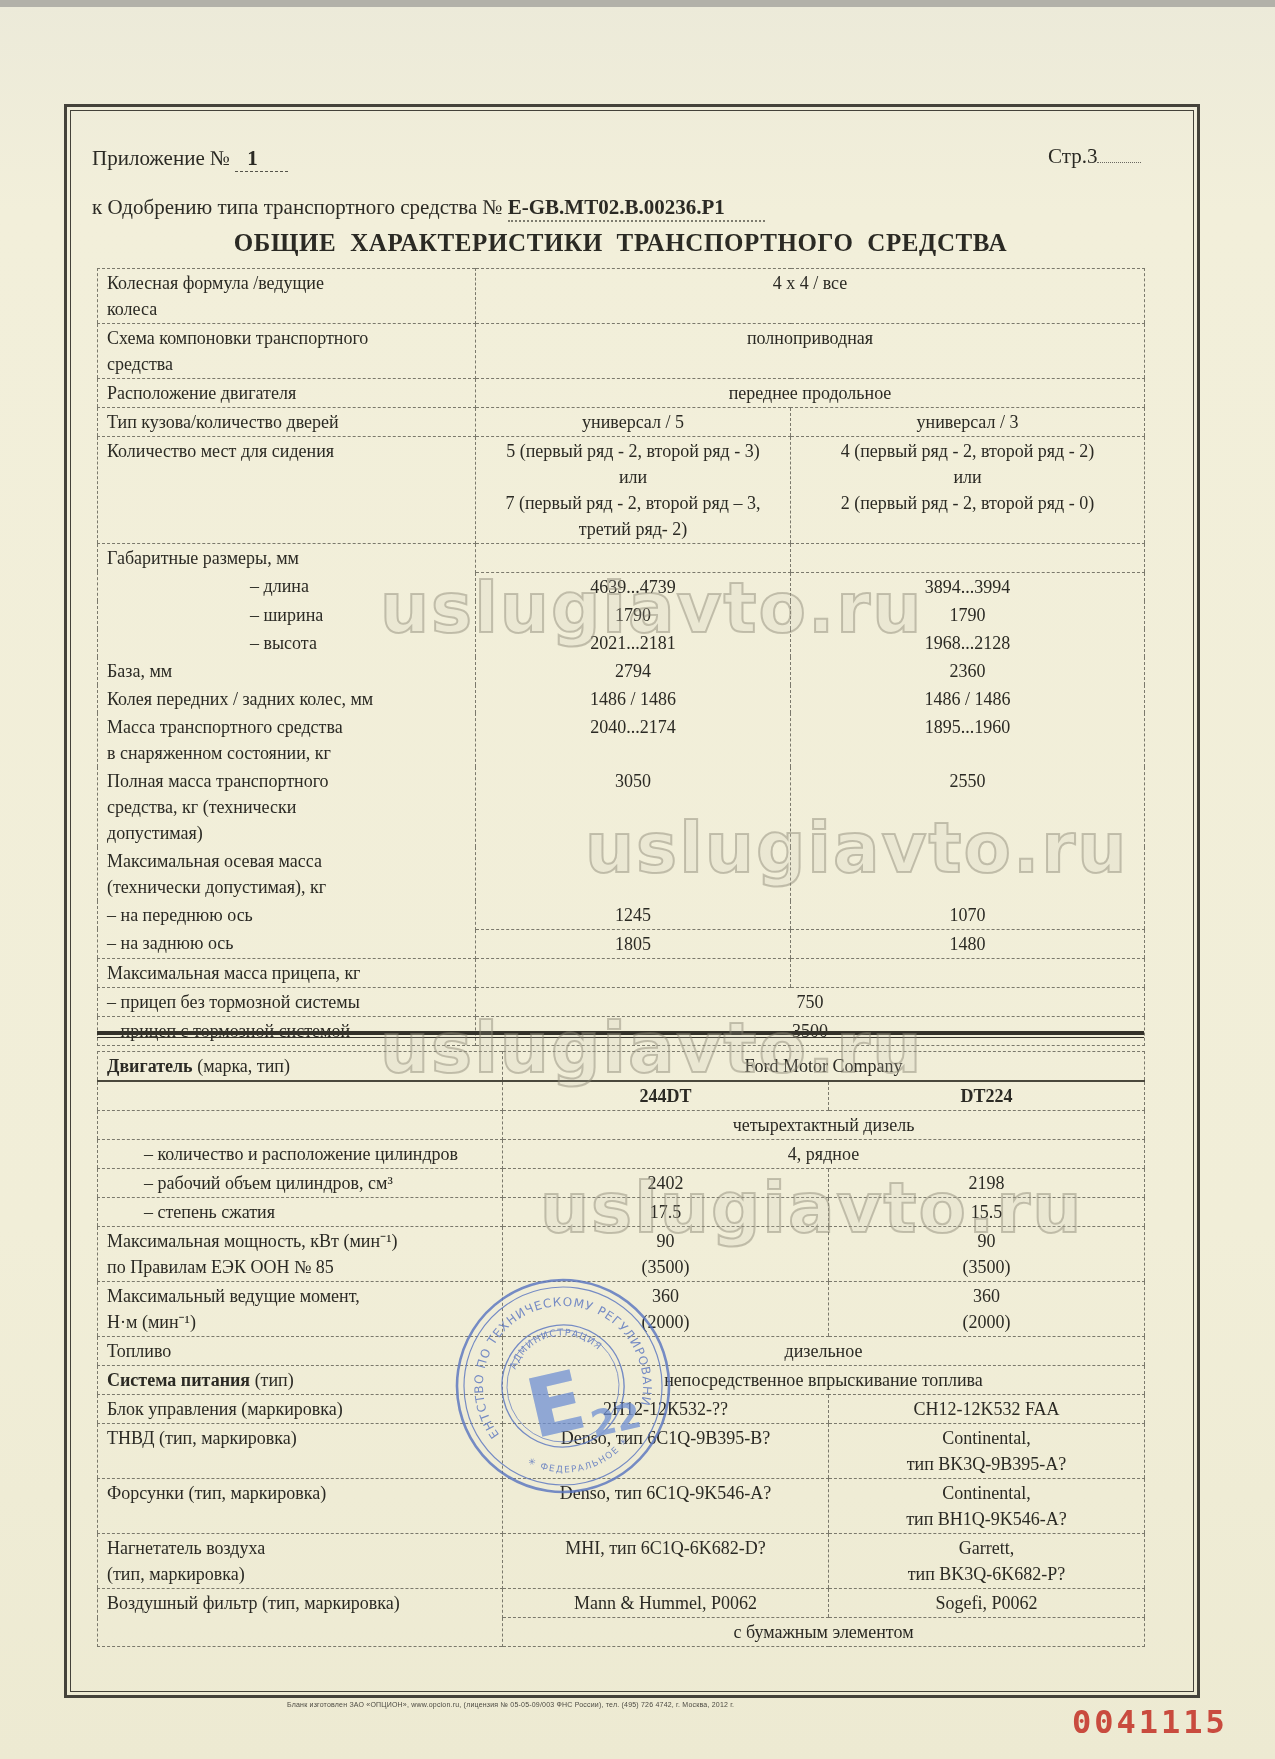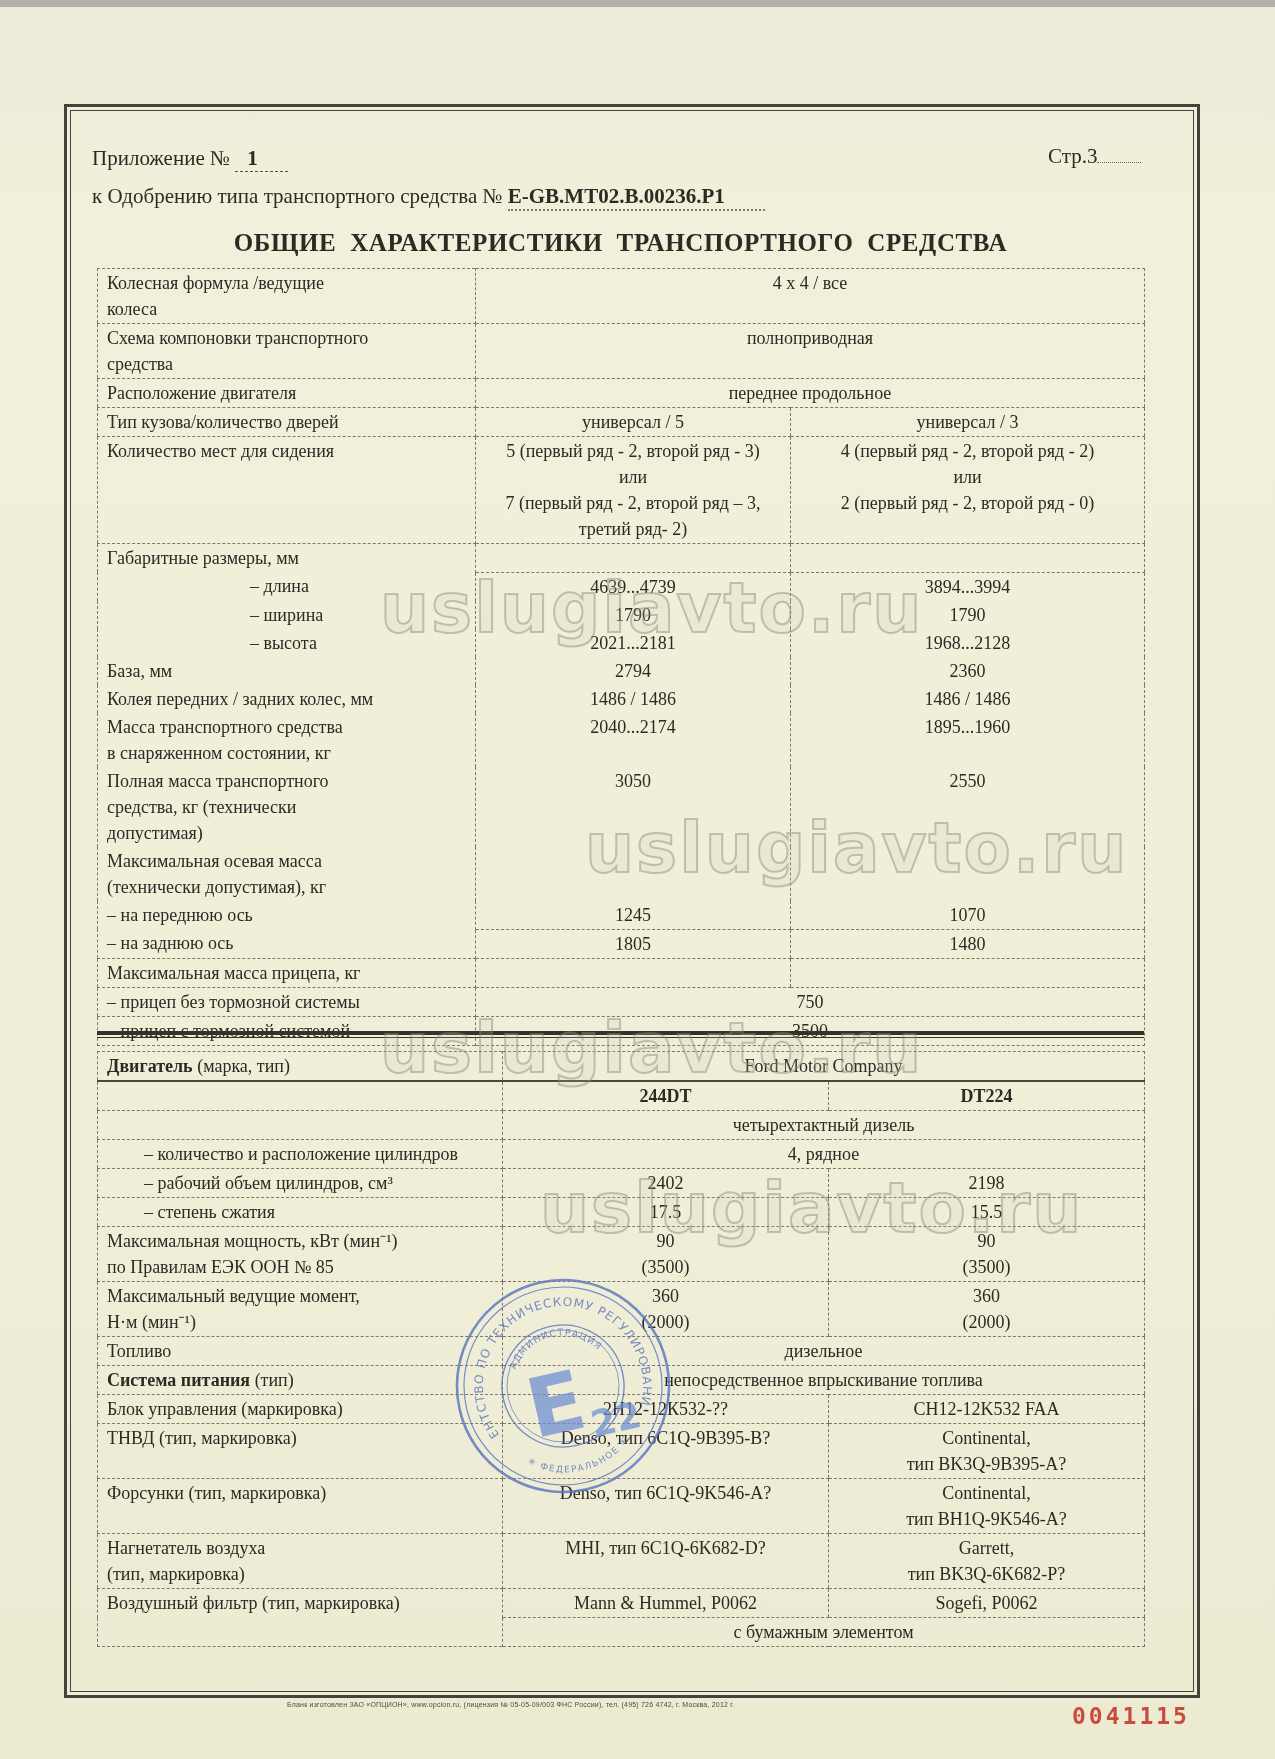--- a/index.html
+++ b/index.html
@@ -11,21 +11,21 @@
   .topscan{position:absolute;left:0;top:0;width:100%;height:7px;background:#b2b1a9;}
   .frame{position:absolute;left:64px;top:104px;width:1130px;height:1588px;border:3px solid #44423a;}
   .frame::after{content:'';position:absolute;left:3px;top:3px;right:3px;bottom:3px;border:1px solid #44423a;}
 
   
   .hdr{position:absolute;font-size:21px;white-space:nowrap;}
   .appendix{left:92px;top:146px;}
   .blank-num{font-weight:bold;border-bottom:1px dashed #55534a;padding:0 30px 1px 12px;}
   .pagenum{left:1048px;top:144px;}
   .dot-tail{display:inline-block;width:44px;border-bottom:1px dotted #6a6860;}
-  .approval{left:92px;top:184px;}
+  .approval{left:92px;top:195px;}
   .approval .num{font-weight:bold;border-bottom:2px dotted #7d7b6e;padding-right:40px;padding-bottom:1px;}
   .doc-title{position:absolute;left:97px;top:229px;width:1047px;text-align:center;
     font-size:25px;font-weight:bold;letter-spacing:.6px;word-spacing:7px;}
 
   
   .tblwrap{position:absolute;left:97px;width:1047px;z-index:2;}
   .t1{top:268px;}
   .t2{top:1045px;margin-top:6px;}
   table{width:1047px;border-collapse:collapse;table-layout:fixed;
     border:1.5px dashed #7b796c;font-size:18px;}
@@ -49,21 +49,21 @@
     color:rgba(205,200,183,.18);-webkit-text-stroke:2px rgba(138,133,115,.45);pointer-events:none;}
 
   
   .stamp{position:absolute;left:436px;top:1259px;width:254px;height:254px;z-index:6;
     opacity:.82;transform:rotate(-13deg);pointer-events:none;}
 
   
   .imprint{position:absolute;left:287px;top:1701px;font-size:7px;color:#4c4a42;
     font-family:"Liberation Sans",sans-serif;letter-spacing:.2px;white-space:nowrap;z-index:2;}
   .serial{position:absolute;left:1072px;top:1703px;font-family:"DejaVu Sans Mono",monospace;
-    font-size:23px;font-weight:bold;letter-spacing:3px;color:#c94b3e;z-index:2;}
+    font-size:32px;font-weight:bold;letter-spacing:3px;color:#c94b3e;z-index:2;}
 </style>
 </head>
 <body>
 
 <div class="topscan"></div>
 <div class="frame"></div>
 
 <div class="hdr appendix">
   <span>Приложение №</span>
   <span class="blank-num">1</span>

